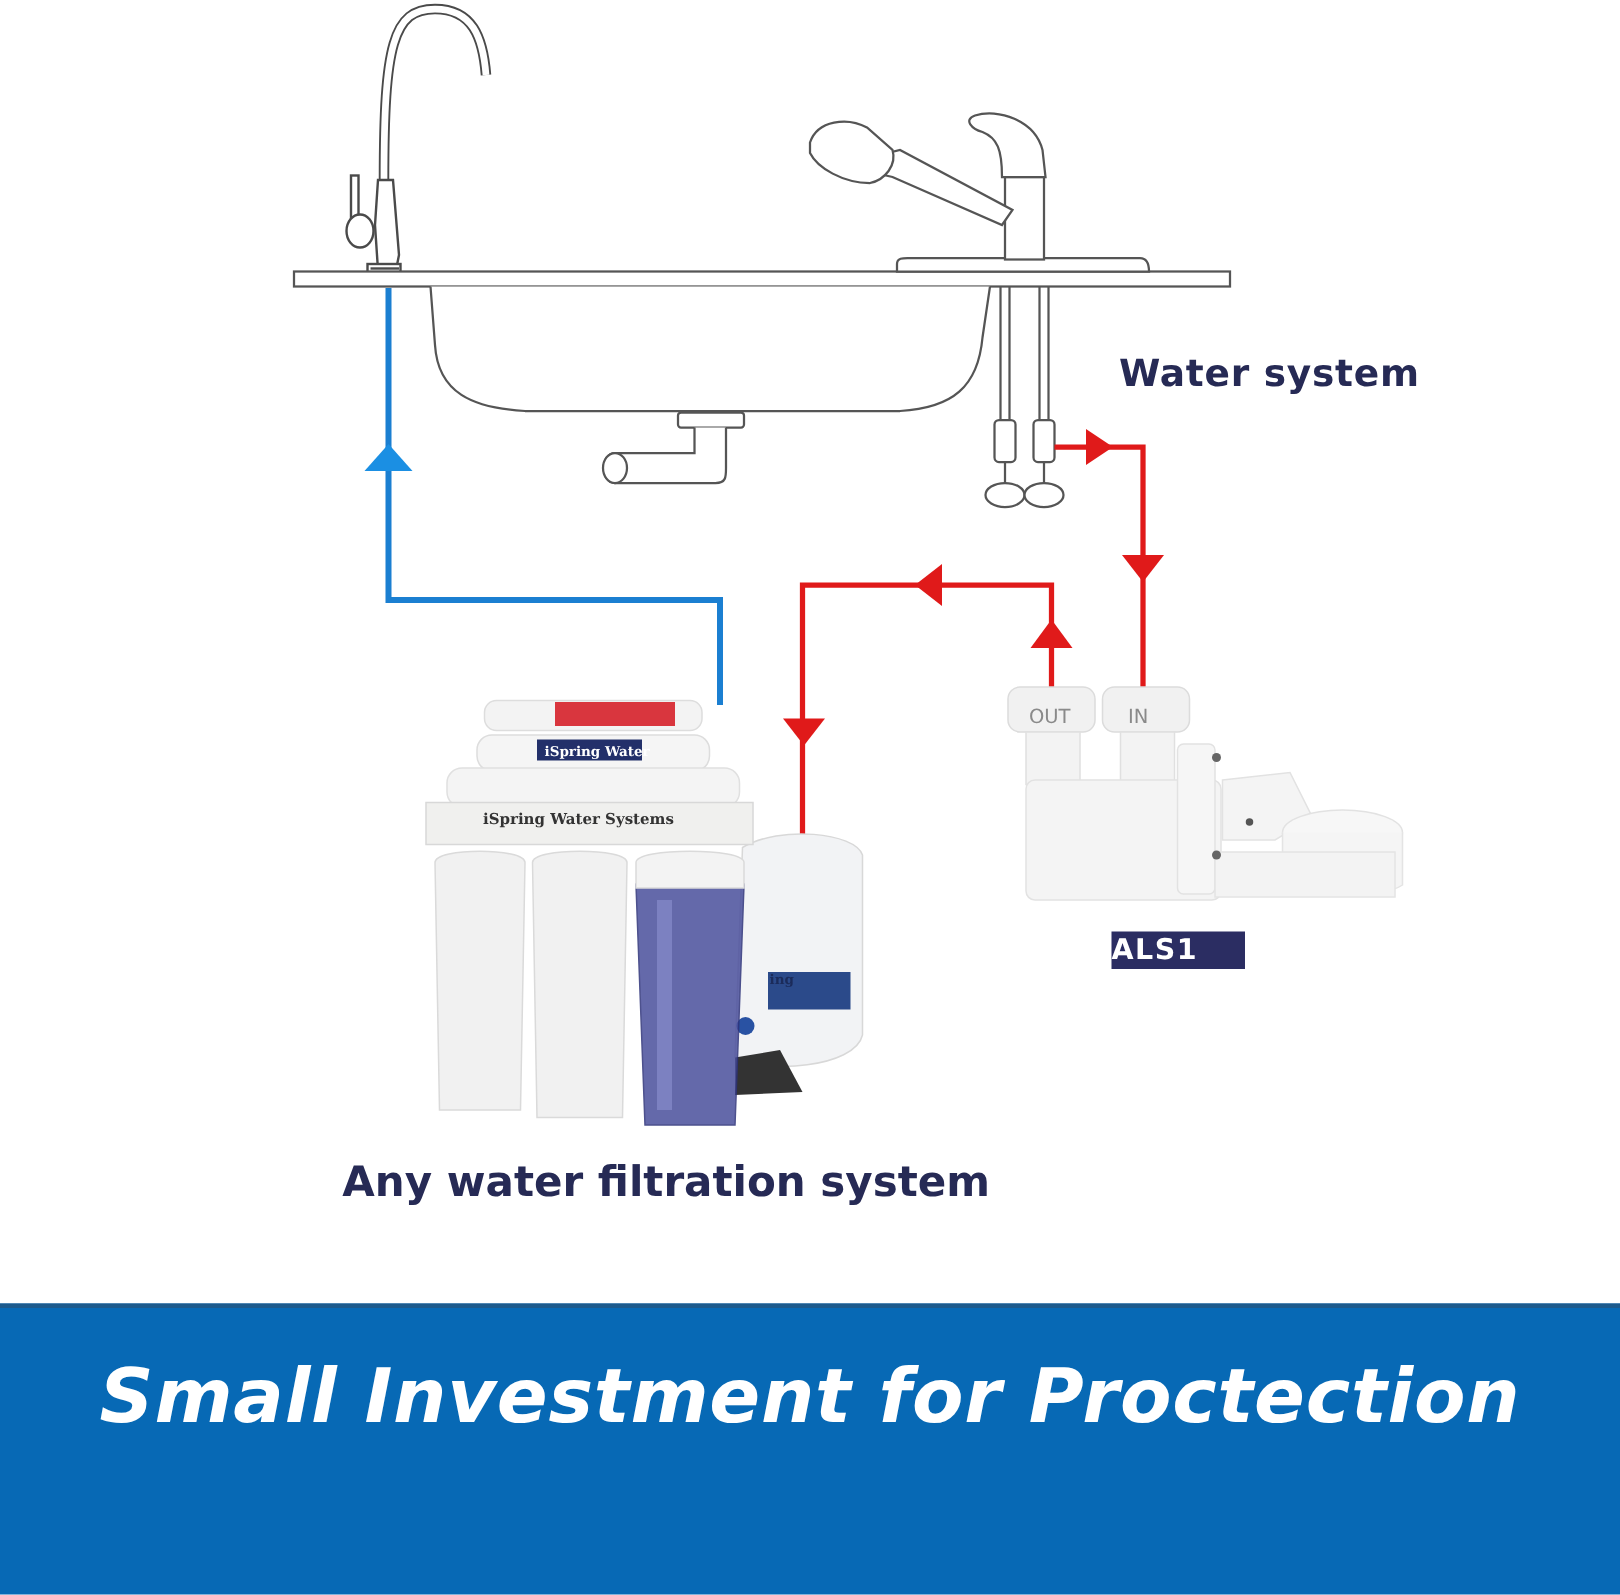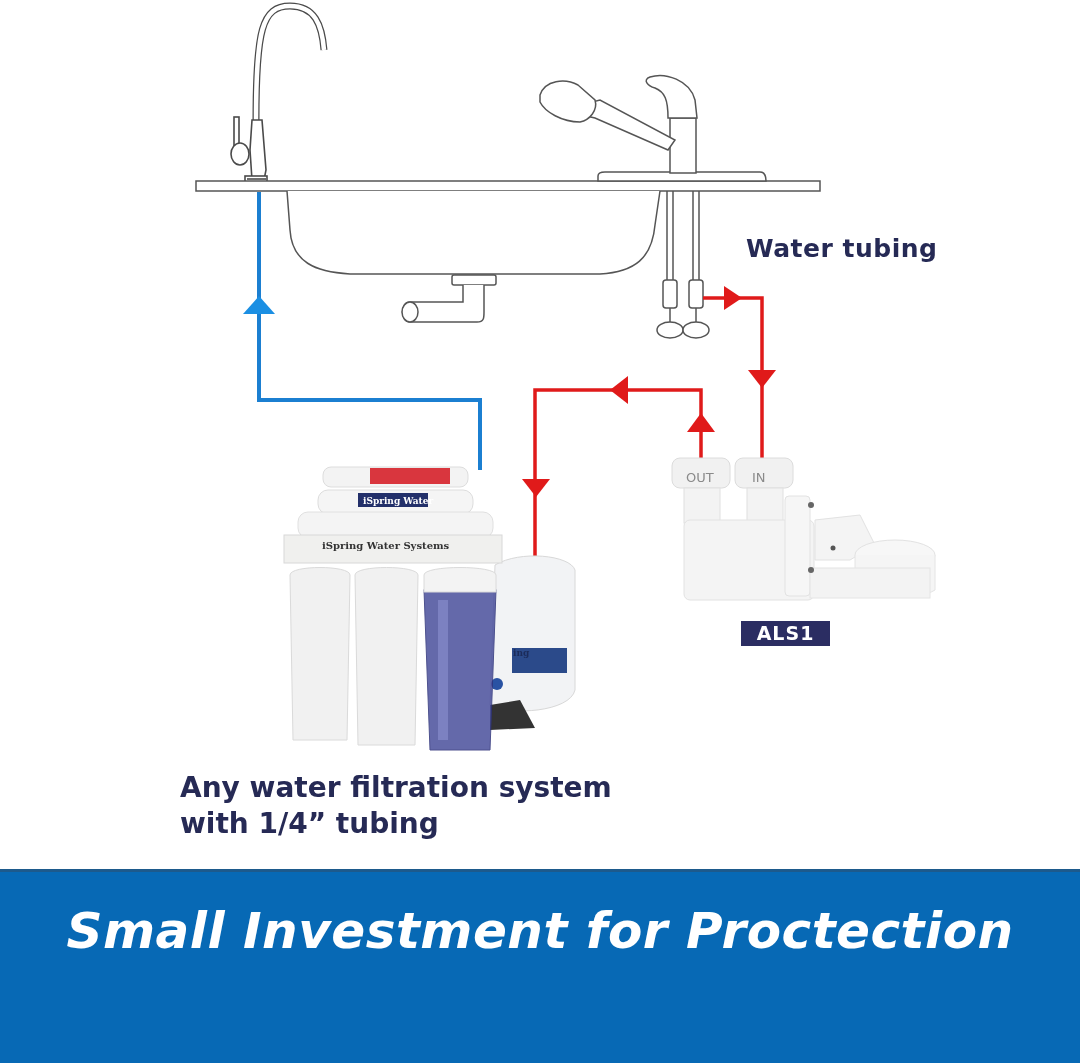--- a/index.html
+++ b/index.html
@@ -2,22 +2,22 @@
 <html><head>
 <meta charset="utf-8">
 <style>
   html, body { margin:0; padding:0; background:#ffffff; }
   body { width:1080px; height:1063px; position:relative; overflow:hidden; font-family:"DejaVu Sans", sans-serif; }
   .stage { position:absolute; left:0; top:0; width:1080px; height:869px; background:#ffffff; }
   svg.diagram { position:absolute; left:0; top:0; width:1080px; height:869px; }
   .label { position:absolute; font-family:"DejaVu Sans", sans-serif; font-weight:bold; white-space:nowrap; }
   .water-inlet { left:746px; top:234px; font-size:25px; color:#262a55; letter-spacing:0.5px; }
   .pure-outlet { left:110px; top:418px; font-size:25px; color:#1a8ee0; letter-spacing:0.3px; }
-  .system-caption { left:180px; top:770px; width:480px; text-align:left; font-size:28px; line-height:36px; color:#262a55; }
-  .als-badge { position:absolute; left:741px; top:621px; width:89px; height:25px; background:#2b2d62; color:#ffffff; font-weight:bold; font-size:19px; text-align:center; line-height:25px; letter-spacing:1px; }
+  .system-caption { left:180px; top:770px; width:480px; text-align:right; font-size:28px; line-height:36px; color:#262a55; }
+  .als-badge { position:absolute; left:741px; top:621px; width:89px; height:25px; background:#2b2d62; color:#ffffff; font-weight:bold; font-size:19px; line-height:25px; letter-spacing:1px; }
   .banner { position:absolute; left:0; top:869px; width:1080px; height:241px; background:#0769b5; border-top:3px solid #1d5a8c; box-sizing:border-box; }
   .banner-text { position:absolute; left:0; top:26px; width:1080px; text-align:center; color:#ffffff; font-family:"DejaVu Sans", sans-serif; font-weight:bold; font-style:italic; font-size:50px; line-height:66px; letter-spacing:0.5px; }
   .port-label { font-family:"DejaVu Sans", sans-serif; font-size:13px; fill:#8a8a8a; }
   .brand-text { font-family:"DejaVu Serif", serif; font-weight:bold; }
 </style>
 </head>
 <body>
 
 <div class="stage">
   <svg class="diagram" viewBox="0 0 1080 869">
@@ -121,25 +121,24 @@
       <path d="M815,520 L860,515 L875,545 L850,560 L815,560 Z" fill="#f4f4f4" stroke="#e2e2e2"></path>
       <ellipse cx="895" cy="555" rx="40" ry="15" fill="#f7f7f7" stroke="#e2e2e2"></ellipse>
       <path d="M855,555 L855,590 C870,600 920,600 935,590 L935,555" fill="#f5f5f5" stroke="#e4e4e4"></path>
       <rect x="810" y="568" width="120" height="30" fill="#f3f3f3" stroke="#e4e4e4"></rect>
       <circle cx="811" cy="505" r="3" fill="#666"></circle>
       <circle cx="811" cy="570" r="3" fill="#666"></circle>
       <circle cx="833" cy="548" r="2.5" fill="#555"></circle>
     </g>
   </svg>
 
-  <div class="label water-inlet">Water tubing</div>
+  <div class="label water-inlet">Water system</div>
   <div class="als-badge">ALS1</div>
   <div class="label system-caption">
     <div>Any water filtration system</div>
-    <div>with 1/4” tubing</div>
   </div>
 </div>
 
 <div class="banner">
   <div class="banner-text">
     <div>Small Investment for Proctection</div>
   </div>
 </div>
 
 </body></html>

